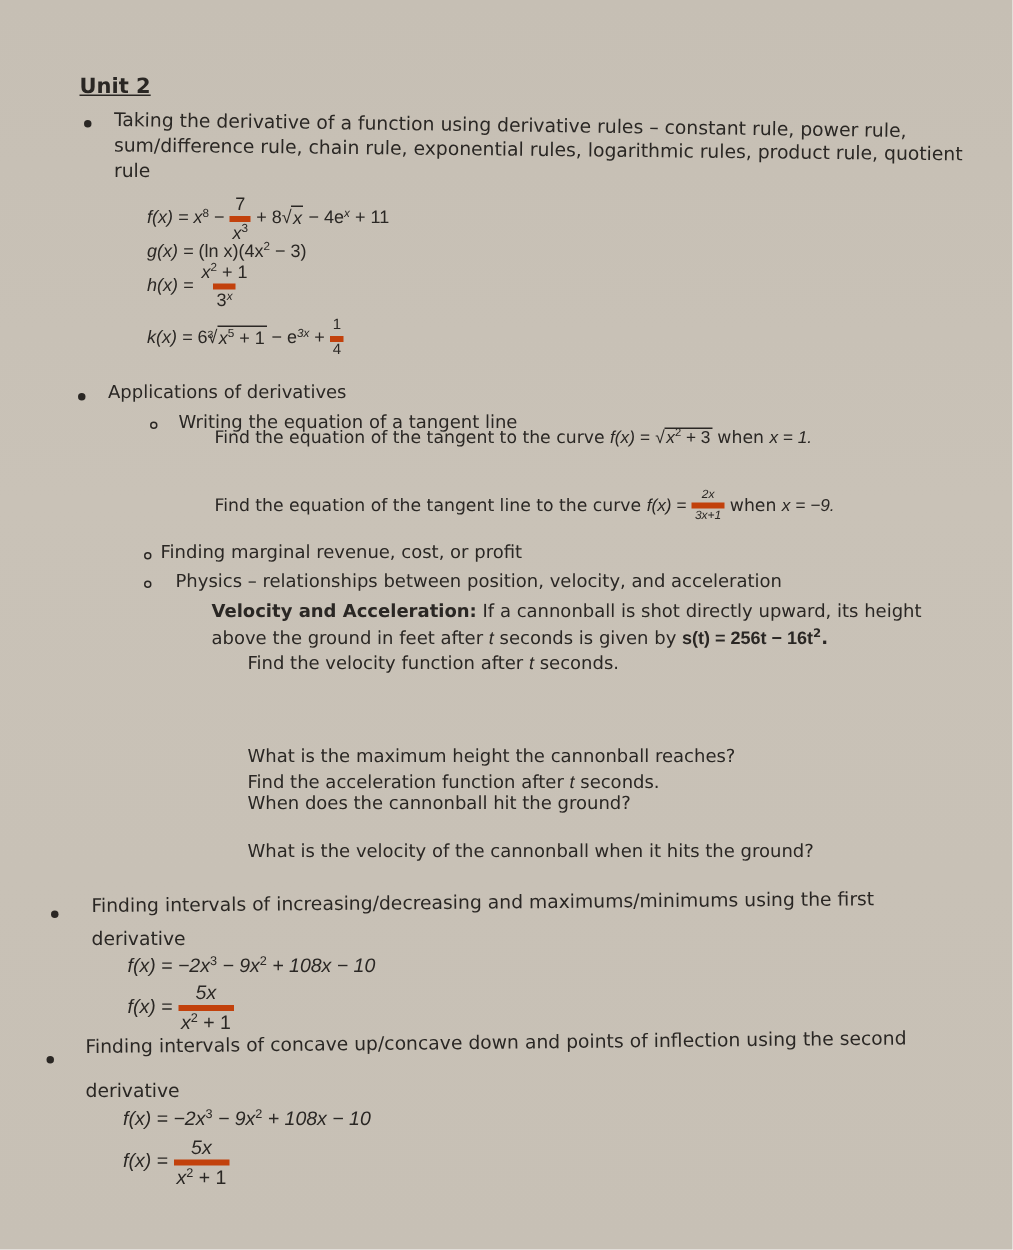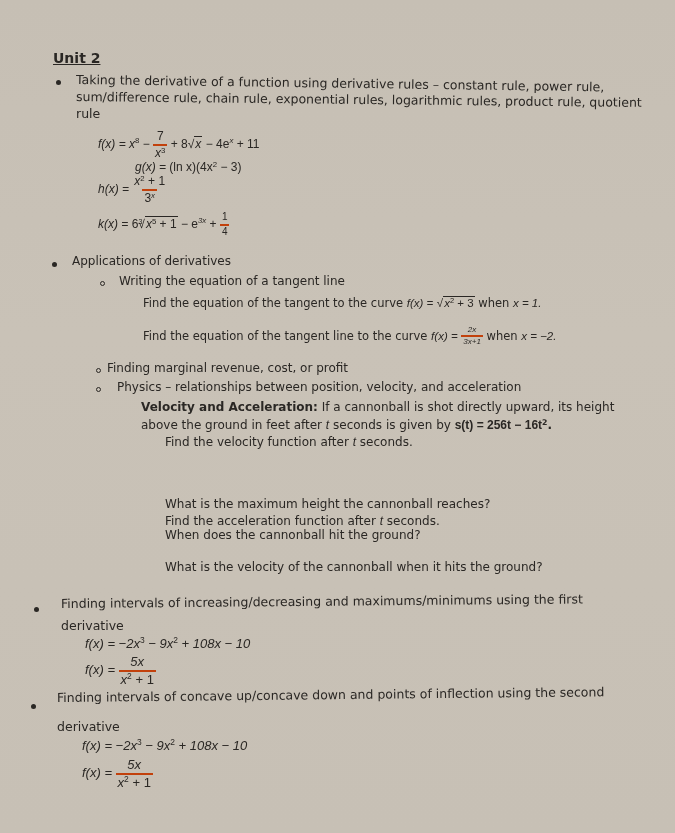--- a/index.html
+++ b/index.html
@@ -14,21 +14,21 @@
   .math { font-family: Liberation Sans, sans-serif; }
   .mi { font-style: italic; }
   .title { font-weight: bold; text-decoration: underline; font-size: 14px; }
   .t13 { font-size: 12.5px; }
   .t12 { font-size: 12px; }
   .t11 { font-size: 11.5px; }
   .bullet { width: 5px; height: 5px; border-radius: 50%; background: #2a2724; }
   .circle { width: 5px; height: 5px; border-radius: 50%; border: 1.2px solid #2a2724; box-sizing: border-box; }
   .frac { display: inline-flex; flex-direction: column; align-items: center; vertical-align: middle; line-height: 1.05; }
   .frac .num { padding: 0 2px 1px; }
-  .frac .den { border-top: 2px solid #c2410c; padding: 1px 2px 0; }
+  .frac .den { border-top: 4px solid #c2410c; padding: 1px 2px 0; }
   .sqrt { border-top: 1px solid #2a2724; padding: 0 1px; }
   sup { font-size: 0.65em; vertical-align: 0.55em; line-height: 0; }
   .bold { font-weight: bold; }
 </style>
 </head>
 <body>
 
 <div class="abs title" style="left:53px; top:50px;">Unit 2</div>
 
 <div class="abs bullet" style="left:56px; top:80px;"></div>
@@ -42,21 +42,21 @@
   <span>−</span>
   <span class="frac">
       <span class="num">7</span>
       <span class="den"><span class="mi">x</span><sup>3</sup></span>
     </span>
   <span>+ 8</span><span>√</span><span class="sqrt mi">x</span>
   <span>− 4e</span><sup class="mi">x</sup>
   <span>+ 11</span>
 </div>
 
-<div class="abs math t12" style="left:98px; top:160px;margin-left:37px;">
+<div class="abs math t12" style="left:98px; top:160px;">
   <span class="mi">g(x) =</span>
   <span>(ln x)(4x</span><sup>2</sup>
   <span>− 3)</span>
 </div>
 
 <div class="abs math t12" style="left:98px; top:175px;">
   <span class="mi">h(x) =</span>
   <span class="frac">
     <span class="num"><span class="mi">x</span><sup>2</sup><span> + 1</span></span>
     <span class="den"><span>3</span><sup class="mi">x</sup></span>
@@ -73,31 +73,31 @@
       <span class="den">4</span>
     </span>
 </div>
 
 <div class="abs bullet" style="left:52px; top:262px;"></div>
 <div class="abs t12" style="left:72px; top:254px;text-align:center;">Applications of derivatives</div>
 
 <div class="abs circle" style="left:100px; top:281px;"></div>
 <div class="abs t12" style="left:119px; top:274px;">Writing the equation of a tangent line</div>
 
-<div class="abs t11" style="left:143px; top:296px;">
+<div class="abs t11" style="left:143px; top:284px;">
   <span>Find the equation of the tangent to the curve </span><span class="math mi">f(x) =</span>
   <span class="math">√</span><span class="math sqrt"><span class="mi">x</span><sup>2</sup><span> + 3</span></span><span> when </span><span class="math mi">x = 1.</span>
 </div>
 
 <div class="abs t11" style="left:143px; top:326px;">
   <span>Find the equation of the tangent line to the curve </span><span class="math mi">f(x) =</span>
   <span class="frac math mi" style="font-size:8px;align-items:center;">
       <span class="num">2x</span>
       <span class="den">3x+1</span>
-    </span><span> when </span><span class="math mi">x = −2.</span>
+    </span><span> when </span><span class="math mi">x = −9.</span>
 </div>
 
 <div class="abs circle" style="left:96px; top:368px;"></div>
 <div class="abs t12" style="left:107px; top:361px;">Finding marginal revenue, cost, or profit</div>
 
 <div class="abs circle" style="left:96px; top:387px;"></div>
 <div class="abs t12" style="left:117px; top:380px;">Physics – relationships between position, velocity, and acceleration</div>
 
 <div class="abs t12" style="left:141px; top:400px;">
   <span class="bold">Velocity and Acceleration:</span><span> If a cannonball is shot directly upward, its height</span>

